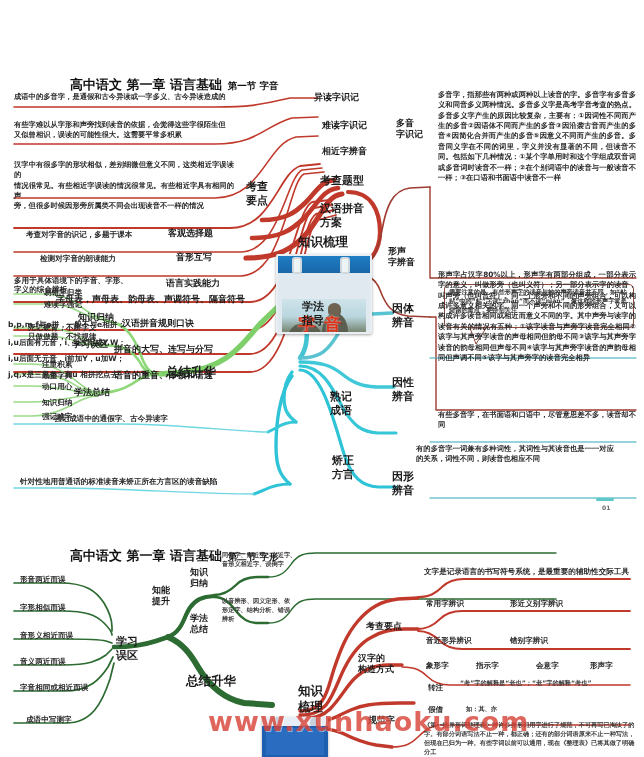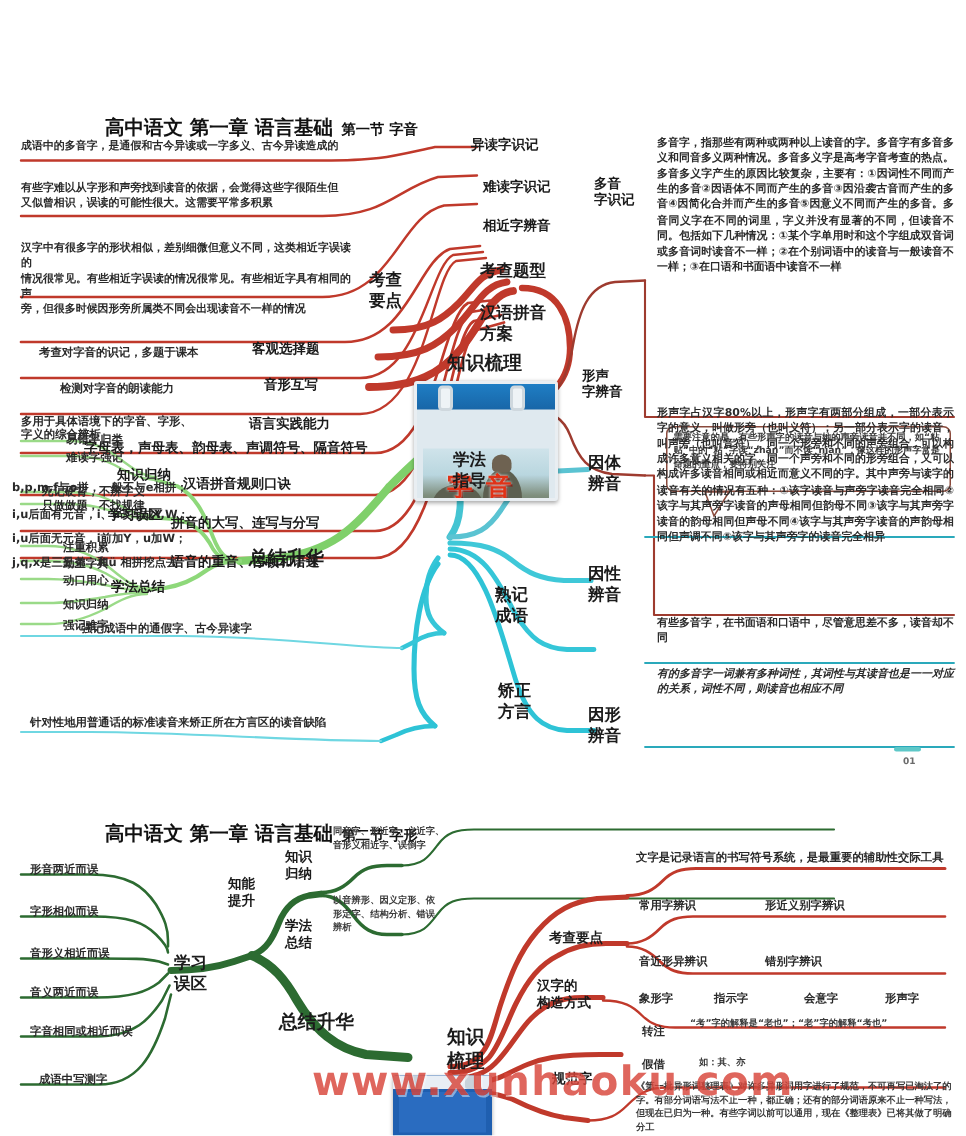--- a/index.html
+++ b/index.html
@@ -255,21 +255,21 @@
 
     <div class="node lvl3" style="left:388px;top:184px;">形声
 字辨音</div>
     <div class="node para" style="left:438px;top:208px;width:198px;">形声字占汉字80%以上，形声字有两部分组成，一部分表示字的意义，叫做形旁（也叫义符）；另一部分表示字的读音，叫声旁（也叫音符）。同一个形旁和不同的声旁组合，可以构成许多意义相关的字。同一个声旁和不同的形旁组合，又可以构成许多读音相同或相近而意义不同的字。其中声旁与读字的读音有关的情况有五种：①该字读音与声旁字读音完全相同②该字与其声旁字读音的声母相同但韵母不同③该字与其声旁字读音的韵母相同但声母不同④该字与其声旁字读音的声韵母相同但声调不同⑤该字与其声旁字的读音完全相异</div>
 
     <div class="node lvl2" style="left:392px;top:240px;">因体
 辨音</div>
     <div class="node para" style="left:438px;top:348px;width:198px;">有些多音字，在书面语和口语中，尽管意思差不多，读音却不同</div>
     <div class="node lvl2" style="left:392px;top:314px;">因性
 辨音</div>
-    <div class="node para" style="left:438px;top:382px;width:198px;font-style:italic;">有的多音字一词兼有多种词性，其词性与其读音也是一一对应的关系，词性不同，则读音也相应不同</div>
+    <div class="node para" style="left:416px;top:382px;width:198px;">有的多音字一词兼有多种词性，其词性与其读音也是一一对应的关系，词性不同，则读音也相应不同</div>
     <div class="node lvl2" style="left:392px;top:408px;">因形
 辨音</div>
 
     <div class="page-dash" style="left:596px;top:436px;width:18px;"></div>
     <div class="page-num" style="left:602px;top:442px;">01</div>
   </div>
 
   <div class="map" id="map-bottom">
 
     <svg class="svg-layer" viewBox="0 0 644 222" preserveAspectRatio="none">

